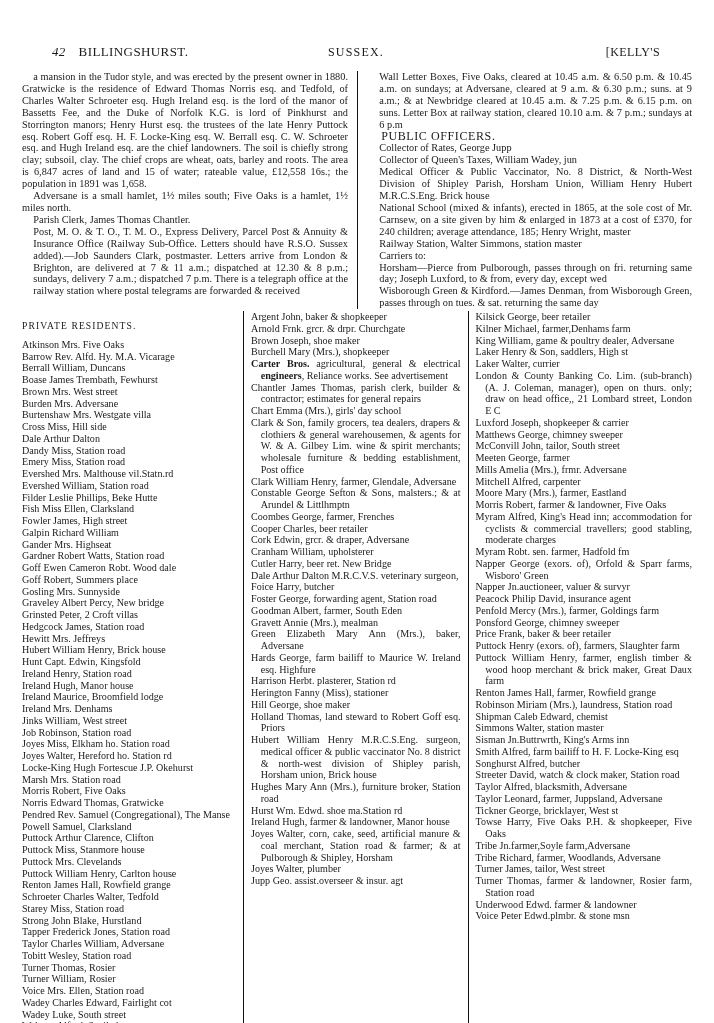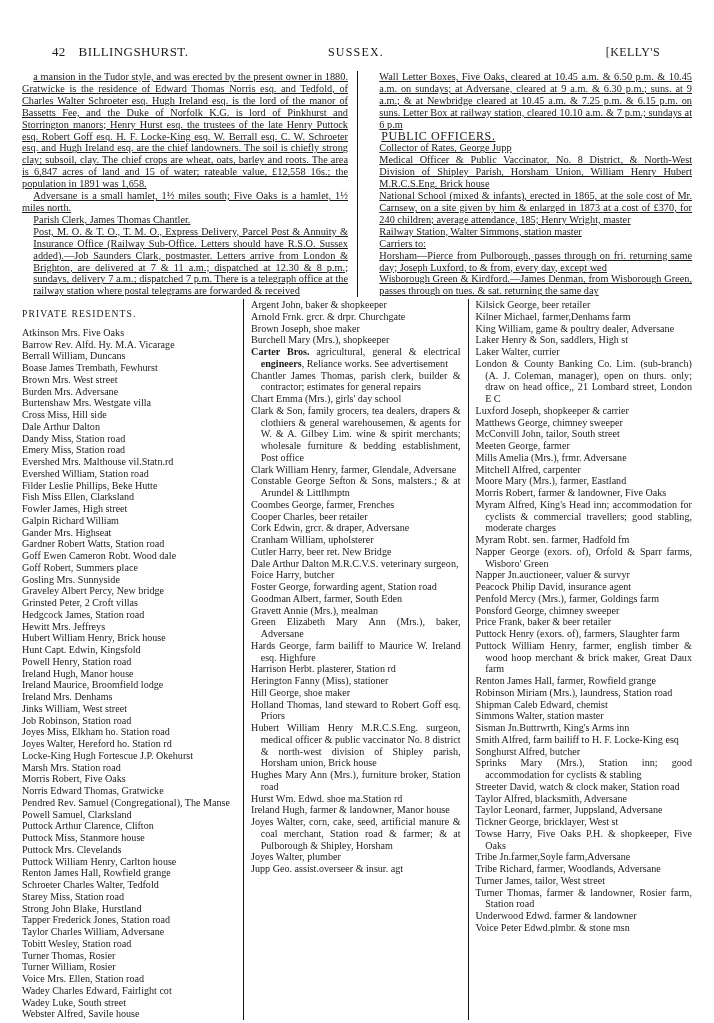--- a/index.html
+++ b/index.html
@@ -34,20 +34,21 @@
   .rh-left {
     display: flex;
     align-items: baseline;
     flex: 1 1 0;
     white-space: nowrap;
   }
   .rh-folio {
     font-size: 13px;
     font-weight: normal;
     margin-right: 13px;
+    font-style: italic;
   }
   .rh-place {
     font-variant: small-caps;
     font-size: 13px;
     letter-spacing: 0.4px;
   }
   .rh-center {
     flex: 0 0 auto;
     font-size: 12px;
     letter-spacing: 1.2px;
@@ -60,21 +61,20 @@
     font-variant: small-caps;
     letter-spacing: 0.4px;
     white-space: nowrap;
   }
 
   
   .prose {
     display: flex;
     gap: 0;
     margin-bottom: 2px;
-    text-decoration: underline;
   }
   .prose-col {
     width: 50%;
     box-sizing: border-box;
     font-size: 10.3px;
     line-height: 11.9px;
     text-align: justify;
   }
   .prose-col.left  { padding-right: 9px; }
   .prose-col.right { padding-left: 10px; border-left: 1px solid #111; }
@@ -149,20 +149,21 @@
       <p>a mansion in the Tudor style, and was erected by the present owner in 1880. Gratwicke is the residence of Edward Thomas Norris esq. and Tedfold, of Charles Walter Schroeter esq. Hugh Ireland esq. is the lord of the manor of Bassetts Fee, and the Duke of Norfolk K.G. is lord of Pinkhurst and Storrington manors; Henry Hurst esq. the trustees of the late Henry Puttock esq. Robert Goff esq. H. F. Locke-King esq. W. Berrall esq. C. W. Schroeter esq. and Hugh Ireland esq. are the chief landowners. The soil is chiefly strong clay; subsoil, clay. The chief crops are wheat, oats, barley and roots. The area is 6,847 acres of land and 15 of water; rateable value, £12,558 16s.; the population in 1891 was 1,658.</p>
       <p>Adversane is a small hamlet, 1½ miles south; Five Oaks is a hamlet, 1½ miles north.</p>
       <p>Parish Clerk, James Thomas Chantler.</p>
       <p class="hang">Post, M. O. &amp; T. O., T. M. O., Express Delivery, Parcel Post &amp; Annuity &amp; Insurance Office (Railway Sub-Office. Letters should have R.S.O. Sussex added).—Job Saunders Clark, postmaster. Letters arrive from London &amp; Brighton, are delivered at 7 &amp; 11 a.m.; dispatched at 12.30 &amp; 8 p.m.; sundays, delivery 7 a.m.; dispatched 7 p.m. There is a telegraph office at the railway station where postal telegrams are forwarded &amp; received</p>
     </div>
 
     <div class="prose-col right">
       <p class="hang">Wall Letter Boxes, Five Oaks, cleared at 10.45 a.m. &amp; 6.50 p.m. &amp; 10.45 a.m. on sundays; at Adversane, cleared at 9 a.m. &amp; 6.30 p.m.; suns. at 9 a.m.; &amp; at Newbridge cleared at 10.45 a.m. &amp; 7.25 p.m. &amp; 6.15 p.m. on suns. Letter Box at railway station, cleared 10.10 a.m. &amp; 7 p.m.; sundays at 6 p.m</p>
       <p class="section-head">PUBLIC OFFICERS.</p>
       <p class="hang">Collector of Rates, George Jupp</p>
+      <p class="hang">Collector of Queen's Taxes, William Wadey, jun</p>
       <p class="hang">Medical Officer &amp; Public Vaccinator, No. 8 District, &amp; North-West Division of Shipley Parish, Horsham Union, William Henry Hubert M.R.C.S.Eng. Brick house</p>
       <p class="hang">National School (mixed &amp; infants), erected in 1865, at the sole cost of Mr. Carnsew, on a site given by him &amp; enlarged in 1873 at a cost of £370, for 240 children; average attendance, 185; Henry Wright, master</p>
       <p class="hang">Railway Station, Walter Simmons, station master</p>
       <p class="carriers-head">Carriers to:</p>
       <p class="hang">Horsham—Pierce from Pulborough, passes through on fri. returning same day; Joseph Luxford, to &amp; from, every day, except wed</p>
       <p class="hang">Wisborough Green &amp; Kirdford.—James Denman, from Wisborough Green, passes through on tues. &amp; sat. returning the same day</p>
     </div>
   </div>
 
   <div class="directory">
@@ -191,21 +192,21 @@
           <p class="entry">Gardner Robert Watts, Station road</p>
           <p class="entry">Goff Ewen Cameron Robt. Wood dale</p>
           <p class="entry">Goff Robert, Summers place</p>
           <p class="entry">Gosling Mrs. Sunnyside</p>
           <p class="entry">Graveley Albert Percy, New bridge</p>
           <p class="entry">Grinsted Peter, 2 Croft villas</p>
           <p class="entry">Hedgcock James, Station road</p>
           <p class="entry">Hewitt Mrs. Jeffreys</p>
           <p class="entry">Hubert William Henry, Brick house</p>
           <p class="entry">Hunt Capt. Edwin, Kingsfold</p>
-          <p class="entry">Powell Henry, Station road</p>
+          <p class="entry">Ireland Henry, Station road</p>
           <p class="entry">Ireland Hugh, Manor house</p>
           <p class="entry">Ireland Maurice, Broomfield lodge</p>
           <p class="entry">Ireland Mrs. Denhams</p>
           <p class="entry">Jinks William, West street</p>
           <p class="entry">Job Robinson, Station road</p>
           <p class="entry">Joyes Miss, Elkham ho. Station road</p>
           <p class="entry">Joyes Walter, Hereford ho. Station rd</p>
           <p class="entry">Locke-King Hugh Fortescue J.P. Okehurst</p>
           <p class="entry">Marsh Mrs. Station road</p>
           <p class="entry">Morris Robert, Five Oaks</p>
@@ -297,21 +298,20 @@
           <p class="entry">Price Frank, baker &amp; beer retailer</p>
           <p class="entry">Puttock Henry (exors. of), farmers, Slaughter farm</p>
           <p class="entry">Puttock William Henry, farmer, english timber &amp; wood hoop merchant &amp; brick maker, Great Daux farm</p>
           <p class="entry">Renton James Hall, farmer, Rowfield grange</p>
           <p class="entry">Robinson Miriam (Mrs.), laundress, Station road</p>
           <p class="entry">Shipman Caleb Edward, chemist</p>
           <p class="entry">Simmons Walter, station master</p>
           <p class="entry">Sisman Jn.Buttrwrth, King's Arms inn</p>
           <p class="entry">Smith Alfred, farm bailiff to H. F. Locke-King esq</p>
           <p class="entry">Songhurst Alfred, butcher</p>
-          <p class="entry">Sprinks Mary (Mrs.), Station inn; good accommodation for cyclists &amp; stabling</p>
           <p class="entry">Streeter David, watch &amp; clock maker, Station road</p>
           <p class="entry">Taylor Alfred, blacksmith, Adversane</p>
           <p class="entry">Taylor Leonard, farmer, Juppsland, Adversane</p>
           <p class="entry">Tickner George, bricklayer, West st</p>
           <p class="entry">Towse Harry, Five Oaks P.H. &amp; shopkeeper, Five Oaks</p>
           <p class="entry">Tribe Jn.farmer,Soyle farm,Adversane</p>
           <p class="entry">Tribe Richard, farmer, Woodlands, Adversane</p>
           <p class="entry">Turner James, tailor, West street</p>
           <p class="entry">Turner Thomas, farmer &amp; landowner, Rosier farm, Station road</p>
           <p class="entry">Underwood Edwd. farmer &amp; landowner</p>

